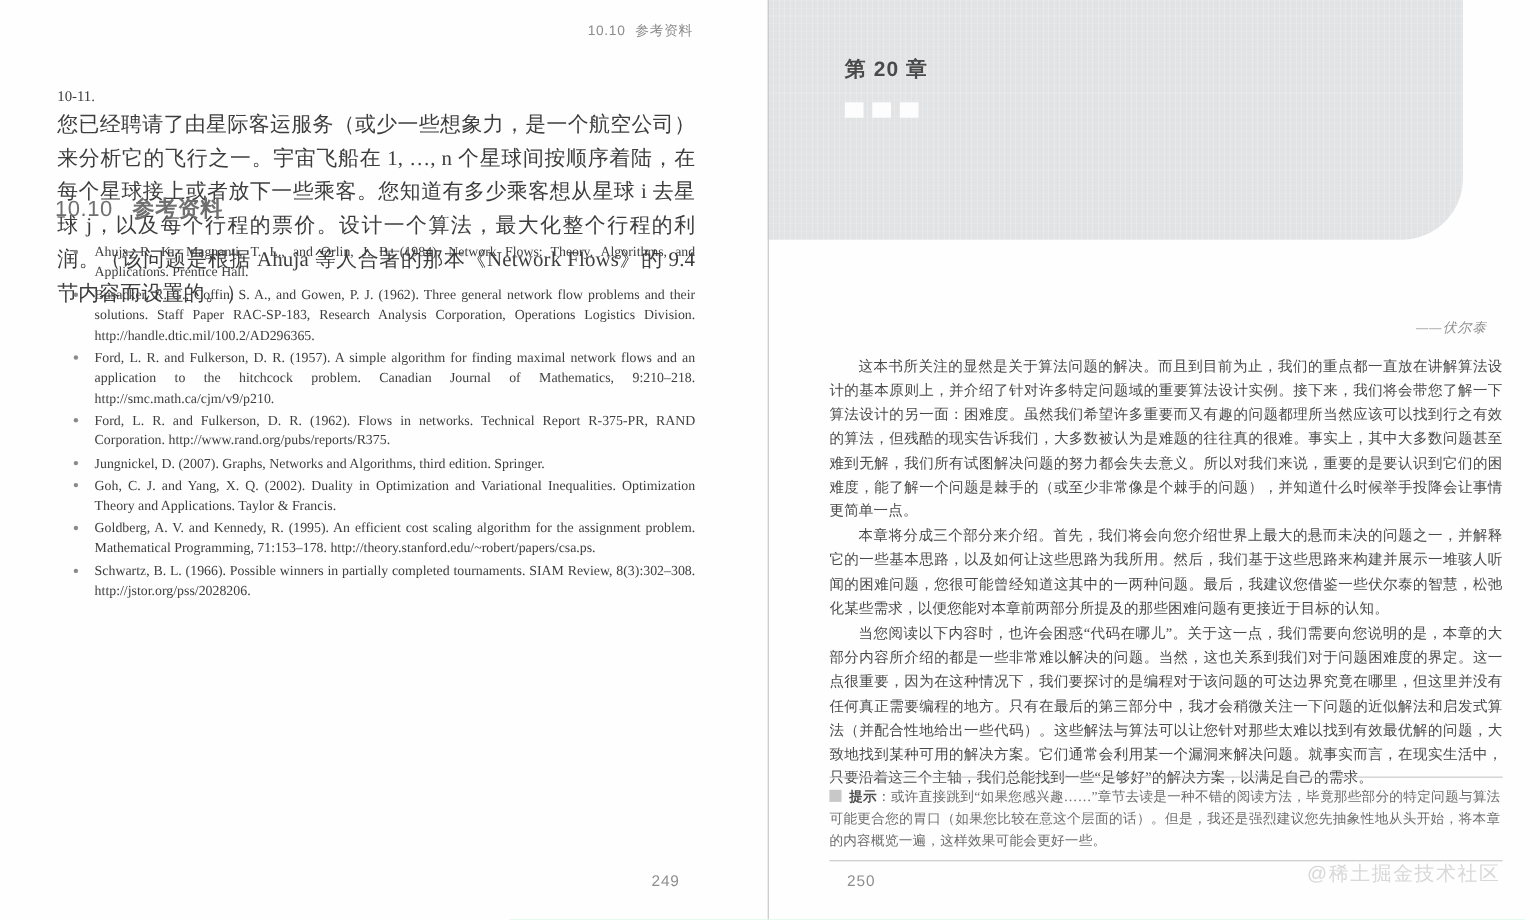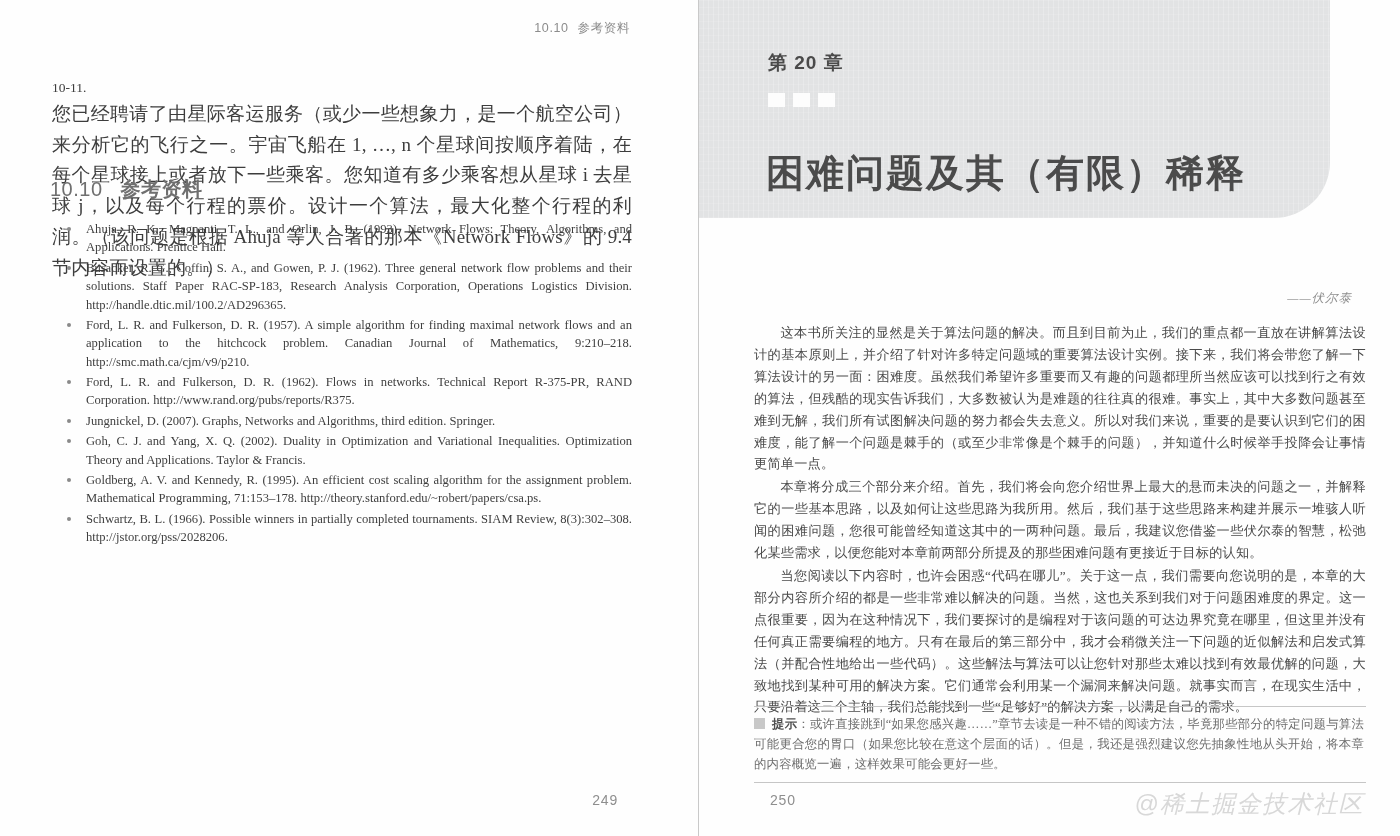--- a/index.html
+++ b/index.html
@@ -215,27 +215,26 @@
     background: #c8c8c8;
     margin-right: 7px;
     vertical-align: -1px;
   }
   .tip-label { font-weight: 700; color: #4f4f4f; font-family: Liberation Serif, serif; }
 
   .folio-right { left: 72px; }
 
   .watermark {
     position: absolute;
-    right: 36px; bottom: 16px;
-    font-family: "Liberation Sans", sans-serif;
-    font-size: 24px;
+    right: 36px; bottom: 30px;
+    font-family: "Liberation Sans", sans-serif;
+    font-size: 18px;
     color: #d8d8d8;
     letter-spacing: 1.5px;
     user-select: none;
-    font-style: italic;
   }
 </style>
 </head>
 <body>
 
 <div id="spread">
 
   <div class="page-left">
 
     <div class="running-head">
@@ -245,21 +244,21 @@
     <div class="exercise">
       <div class="exercise-num">10-11.</div>
       <div class="exercise-body">您已经聘请了由星际客运服务（或少一些想象力，是一个航空公司）来分析它的飞行之一。宇宙飞船在 1, …, n 个星球间按顺序着陆，在每个星球接上或者放下一些乘客。您知道有多少乘客想从星球 i 去星球 j，以及每个行程的票价。设计一个算法，最大化整个行程的利润。（该问题是根据 Ahuja 等人合著的那本《Network Flows》的 9.4 节内容而设置的。）</div>
     </div>
 
     <div class="section-heading">
       <span class="sh-num">10.10</span><span>参考资料</span>
     </div>
 
     <ul class="reflist">
-      <li>Ahuja, R. K., Magnanti, T. L., and Orlin, J. B. (1993). Network Flows: Theory, Algorithms, and Applications. Prentice Hall.</li>
+      <li>Ahuja, R. K., Magnanti, T. L., and Orlin, J. B. (1984). Network Flows: Theory, Algorithms, and Applications. Prentice Hall.</li>
       <li>Busacker, R. G., Coffin, S. A., and Gowen, P. J. (1962). Three general network flow problems and their solutions. Staff Paper RAC-SP-183, Research Analysis Corporation, Operations Logistics Division. http://handle.dtic.mil/100.2/AD296365.</li>
       <li>Ford, L. R. and Fulkerson, D. R. (1957). A simple algorithm for finding maximal network flows and an application to the hitchcock problem. Canadian Journal of Mathematics, 9:210–218. http://smc.math.ca/cjm/v9/p210.</li>
       <li>Ford, L. R. and Fulkerson, D. R. (1962). Flows in networks. Technical Report R-375-PR, RAND Corporation. http://www.rand.org/pubs/reports/R375.</li>
       <li>Jungnickel, D. (2007). Graphs, Networks and Algorithms, third edition. Springer.</li>
       <li>Goh, C. J. and Yang, X. Q. (2002). Duality in Optimization and Variational Inequalities. Optimization Theory and Applications. Taylor &amp; Francis.</li>
       <li>Goldberg, A. V. and Kennedy, R. (1995). An efficient cost scaling algorithm for the assignment problem. Mathematical Programming, 71:153–178. http://theory.stanford.edu/~robert/papers/csa.ps.</li>
       <li>Schwartz, B. L. (1966). Possible winners in partially completed tournaments. SIAM Review, 8(3):302–308. http://jstor.org/pss/2028206.</li>
     </ul>
 
     <div class="folio folio-left">249</div>
@@ -272,21 +271,20 @@
     <div class="chapter-banner"></div>
 
     <div class="chapter-label">第 20 章</div>
 
     <div class="chapter-dots">
       <span></span>
       <span></span>
       <span></span>
     </div>
 
-    <div class="chapter-title">困难问题及其（有限）稀释</div>
 
     <div class="epigraph-author">——伏尔泰</div>
 
     <div class="body-copy">
       <p>这本书所关注的显然是关于算法问题的解决。而且到目前为止，我们的重点都一直放在讲解算法设计的基本原则上，并介绍了针对许多特定问题域的重要算法设计实例。接下来，我们将会带您了解一下算法设计的另一面：困难度。虽然我们希望许多重要而又有趣的问题都理所当然应该可以找到行之有效的算法，但残酷的现实告诉我们，大多数被认为是难题的往往真的很难。事实上，其中大多数问题甚至难到无解，我们所有试图解决问题的努力都会失去意义。所以对我们来说，重要的是要认识到它们的困难度，能了解一个问题是棘手的（或至少非常像是个棘手的问题），并知道什么时候举手投降会让事情更简单一点。</p>
       <p>本章将分成三个部分来介绍。首先，我们将会向您介绍世界上最大的悬而未决的问题之一，并解释它的一些基本思路，以及如何让这些思路为我所用。然后，我们基于这些思路来构建并展示一堆骇人听闻的困难问题，您很可能曾经知道这其中的一两种问题。最后，我建议您借鉴一些伏尔泰的智慧，松弛化某些需求，以便您能对本章前两部分所提及的那些困难问题有更接近于目标的认知。</p>
       <p>当您阅读以下内容时，也许会困惑“代码在哪儿”。关于这一点，我们需要向您说明的是，本章的大部分内容所介绍的都是一些非常难以解决的问题。当然，这也关系到我们对于问题困难度的界定。这一点很重要，因为在这种情况下，我们要探讨的是编程对于该问题的可达边界究竟在哪里，但这里并没有任何真正需要编程的地方。只有在最后的第三部分中，我才会稍微关注一下问题的近似解法和启发式算法（并配合性地给出一些代码）。这些解法与算法可以让您针对那些太难以找到有效最优解的问题，大致地找到某种可用的解决方案。它们通常会利用某一个漏洞来解决问题。就事实而言，在现实生活中，只要沿着这三个主轴，我们总能找到一些“足够好”的解决方案，以满足自己的需求。</p>
     </div>
 
     <div class="tip-box">

